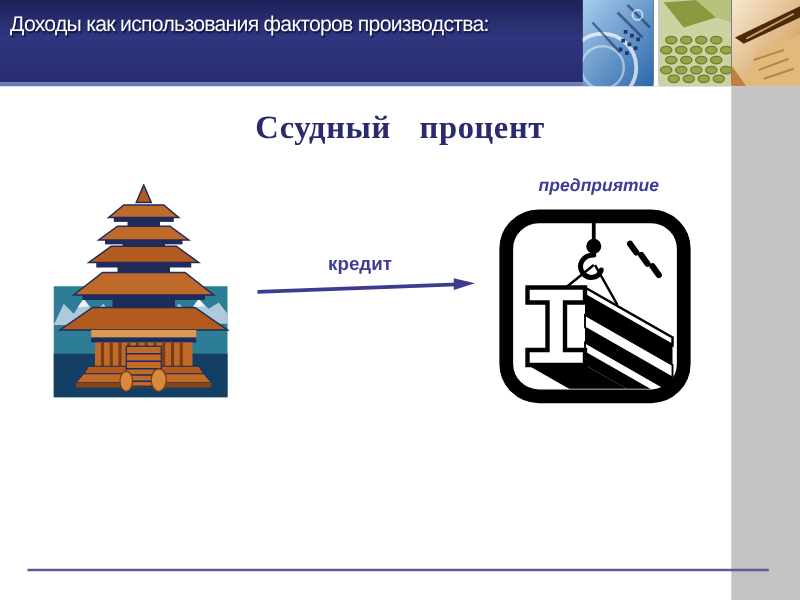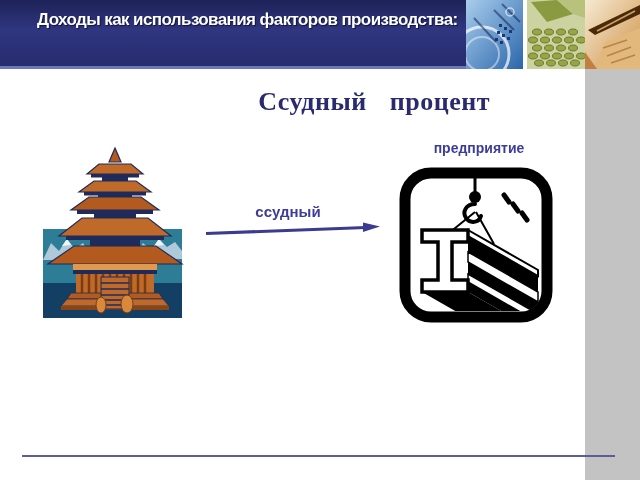--- a/index.html
+++ b/index.html
@@ -7,48 +7,47 @@
     position:relative;width:640px;height:480px;overflow:hidden;
     background:#ffffff;font-family:"Liberation Sans",sans-serif;
   }
   
   .header-bar{
     position:absolute;left:0;top:0;width:640px;height:66px;
     background:linear-gradient(#1d2258 0%, #30367f 45%, #272c6f 100%);
   }
   .header-text{
     position:absolute;left:8px;top:9px;width:520px;z-index:5;
-    color:#ffffff;font-weight:bold;font-size:17px;line-height:22px;
+    color:#ffffff;font-weight:normal;font-size:17px;line-height:22px;
     letter-spacing:-0.6px;
     text-shadow:1px 1px 1px rgba(5,8,40,0.75);
-    margin-left:29px;
   }
   .header-accent-line{
     position:absolute;left:0;top:66px;width:640px;height:3px;background:#6b79b9;
   }
   .header-tile{position:absolute;top:0;height:69px;overflow:hidden;}
   .tile-gap{position:absolute;top:0;left:523px;width:4px;height:69px;background:#ffffff;z-index:4;}
   .tile-circuit{left:466px;width:57px;z-index:3;}
   .tile-coins{left:527px;width:58px;z-index:3;}
   .tile-hand{left:585px;width:55px;z-index:3;}
   
   .side-strip{
     position:absolute;left:585px;top:69px;width:55px;height:411px;background:#c3c3c3;
   }
   
   .slide-title{
-    position:absolute;left:150px;top:87px;width:340px;text-align:right;
+    position:absolute;left:150px;top:87px;width:340px;text-align:center;
     font-family:"Liberation Serif",serif;font-weight:bold;font-size:26px;
     color:#2a2a6e;word-spacing:16px;letter-spacing:0.5px;
   }
   .figure-label{
     position:absolute;text-align:center;font-weight:bold;color:#3c3c99;
   }
   .bank-label{left:46px;top:129px;width:120px;font-size:16px;}
-  .enterprise-label{left:399px;top:140px;width:160px;font-size:14px;}
+  .enterprise-label{left:399px;top:140px;width:160px;font-size:14px;font-style:italic;}
   .credit-label{left:208px;top:203px;width:160px;font-size:15px;}
   .pagoda-art{position:absolute;left:35px;top:147px;}
   .crane-art{position:absolute;left:398px;top:166px;}
   .credit-arrow{position:absolute;left:203px;top:220px;}
   .footer-line{
     position:absolute;left:22px;top:455px;width:593px;height:2px;
     background:#5b5b9e;z-index:6;
   }
 </style>
 </head>
@@ -178,21 +177,21 @@
       <rect x="26" y="159" width="108" height="4" fill="#8a4515"></rect>
 
       <rect x="66" y="130" width="28" height="32" fill="#c06a2a" stroke="#1f2b5b" stroke-width="1"></rect>
       <path d="M66,136 h28 M66,142 h28 M66,148 h28 M66,153 h28 M66,158 h28" stroke="#1f2b5b" stroke-width="1.3"></path>
 
       <ellipse cx="66" cy="158" rx="5" ry="8" fill="#d9893c" stroke="#7a3d12" stroke-width="1"></ellipse>
       <ellipse cx="92" cy="157" rx="6" ry="9" fill="#d9893c" stroke="#7a3d12" stroke-width="1"></ellipse>
     </svg>
   </div>
 
-  <div class="figure-label credit-label">ссудный</div>
+  <div class="figure-label credit-label">кредит</div>
   <div class="credit-arrow">
     <svg width="180" height="18" viewBox="0 0 180 18">
       <path d="M3,13.5 L163,7.5" stroke="#3b3b8f" stroke-width="3" fill="none"></path>
       <polygon points="160,2.5 177,6.5 160,12" fill="#3b3b8f"></polygon>
     </svg>
   </div>
 
   <div class="figure-label enterprise-label">предприятие</div>
   <div class="crane-art">
     <svg width="156" height="158" viewBox="0 0 156 158">

